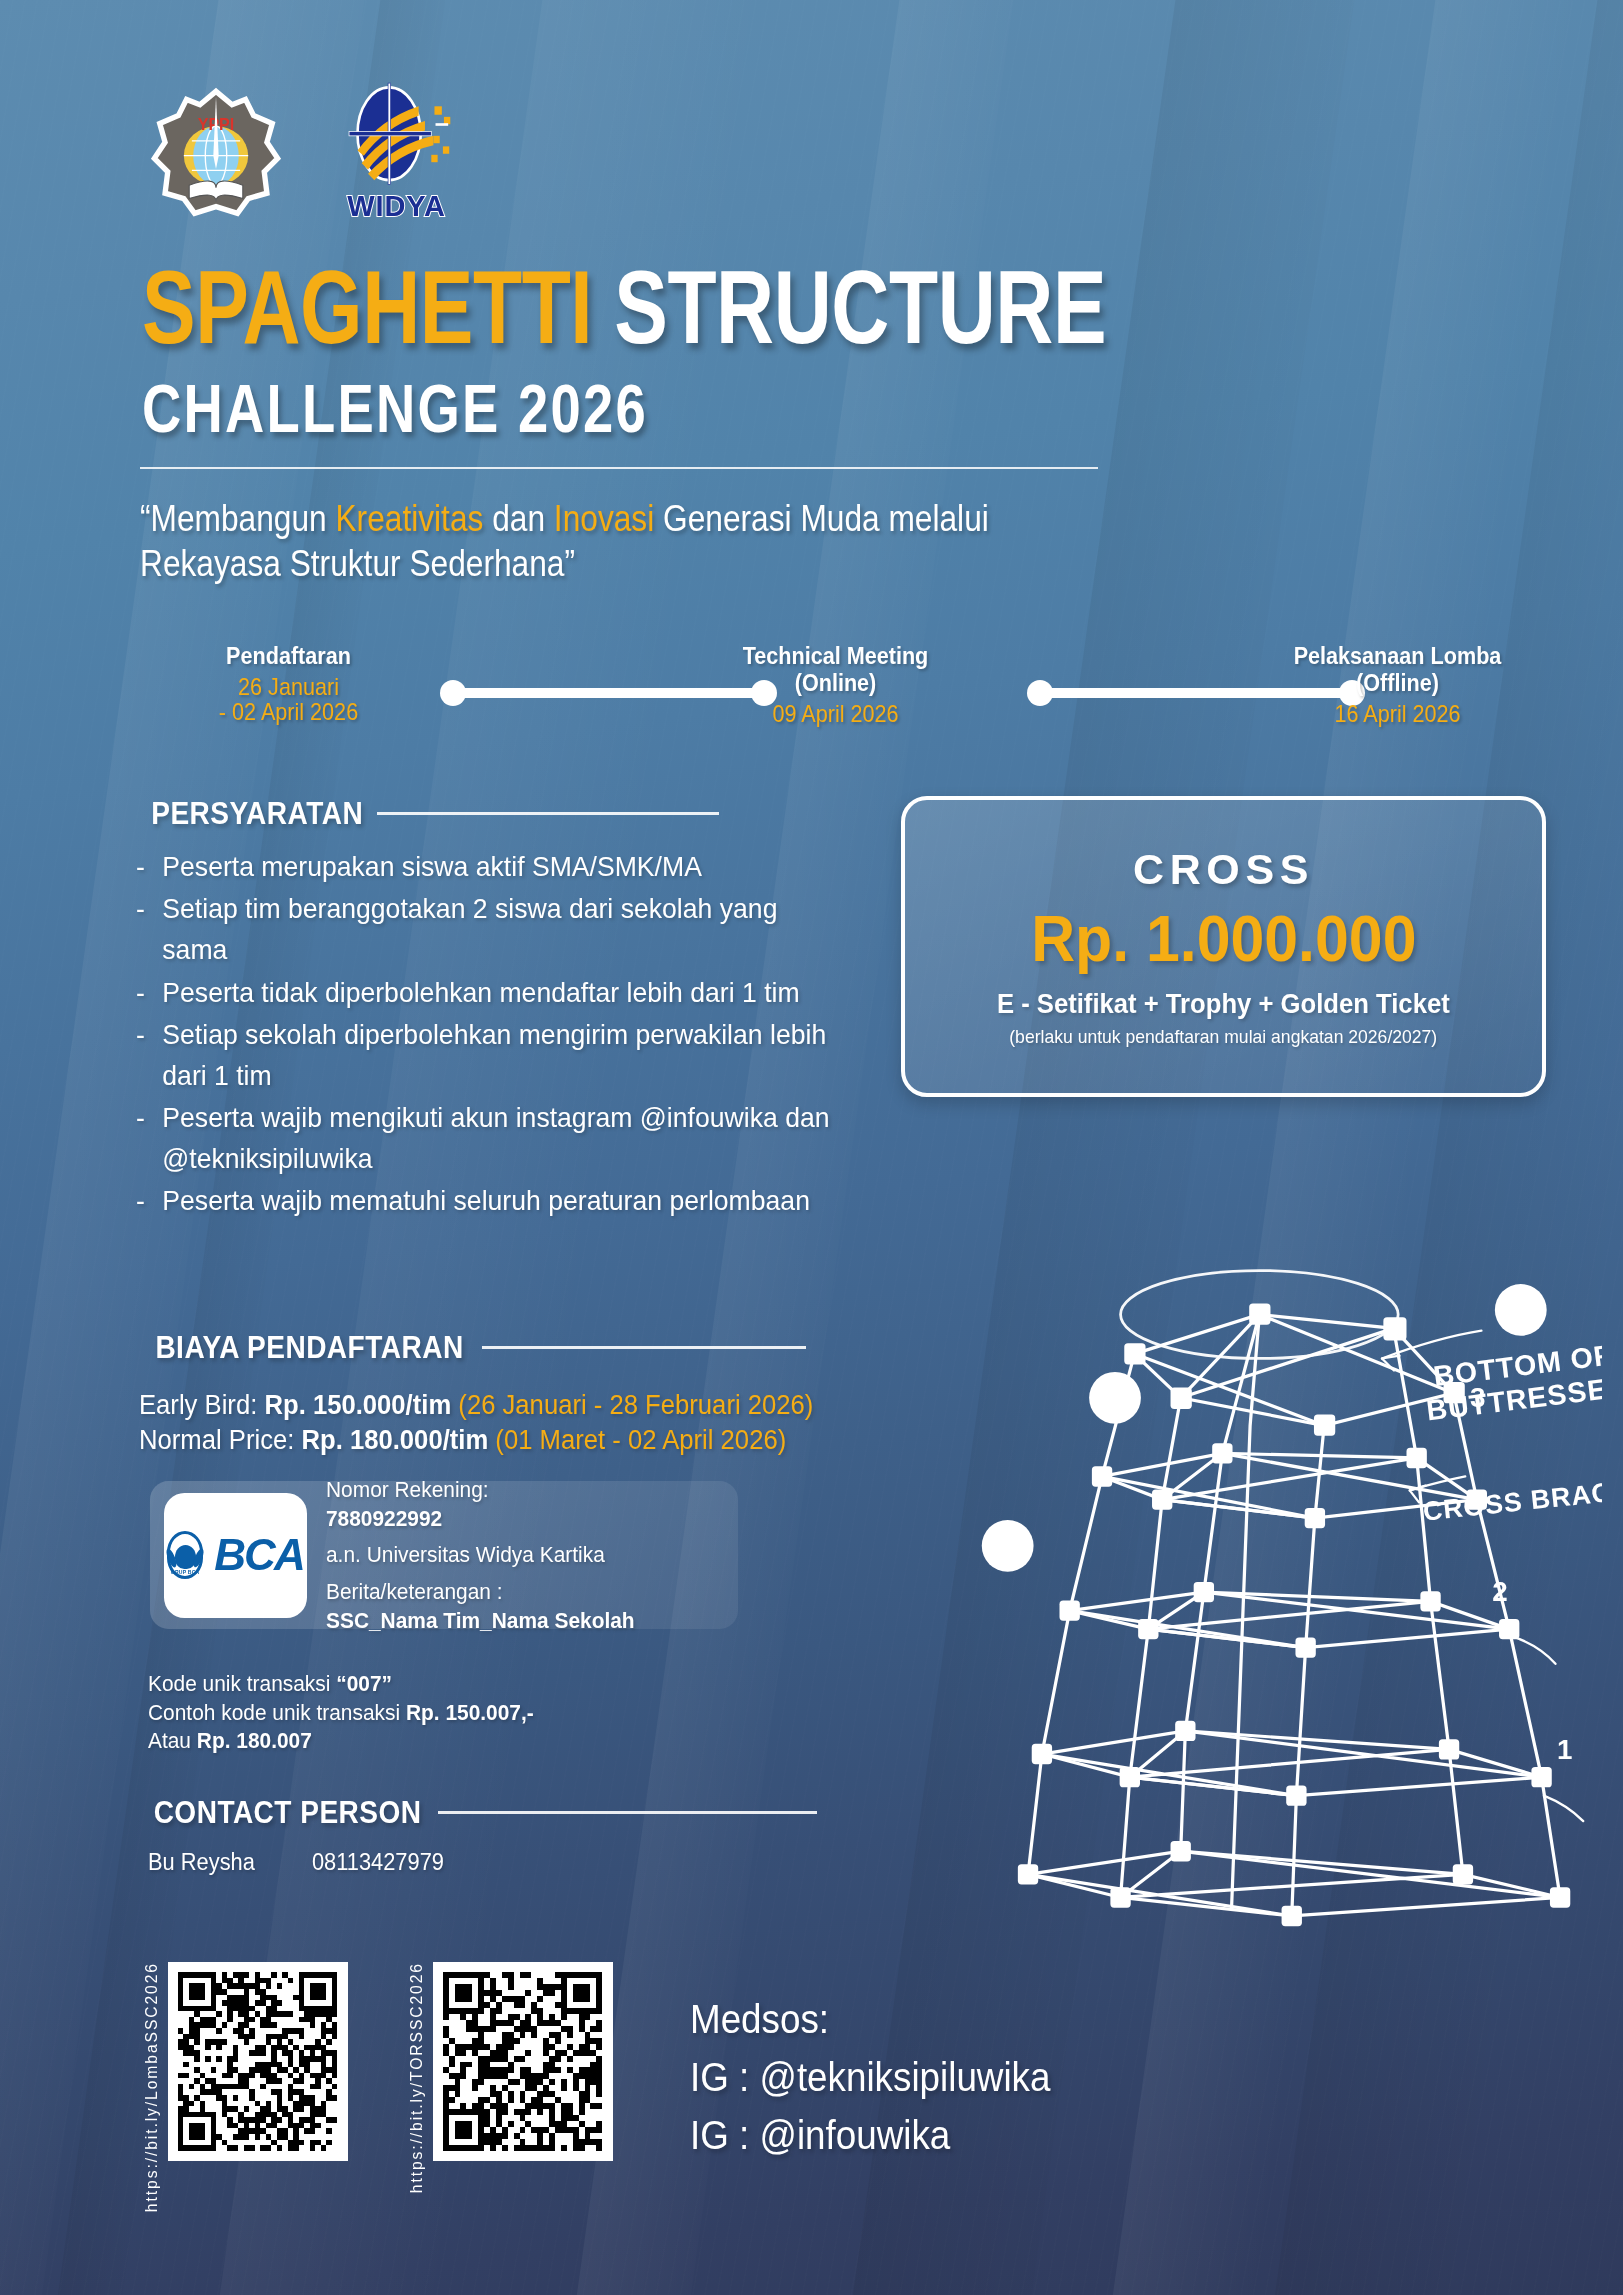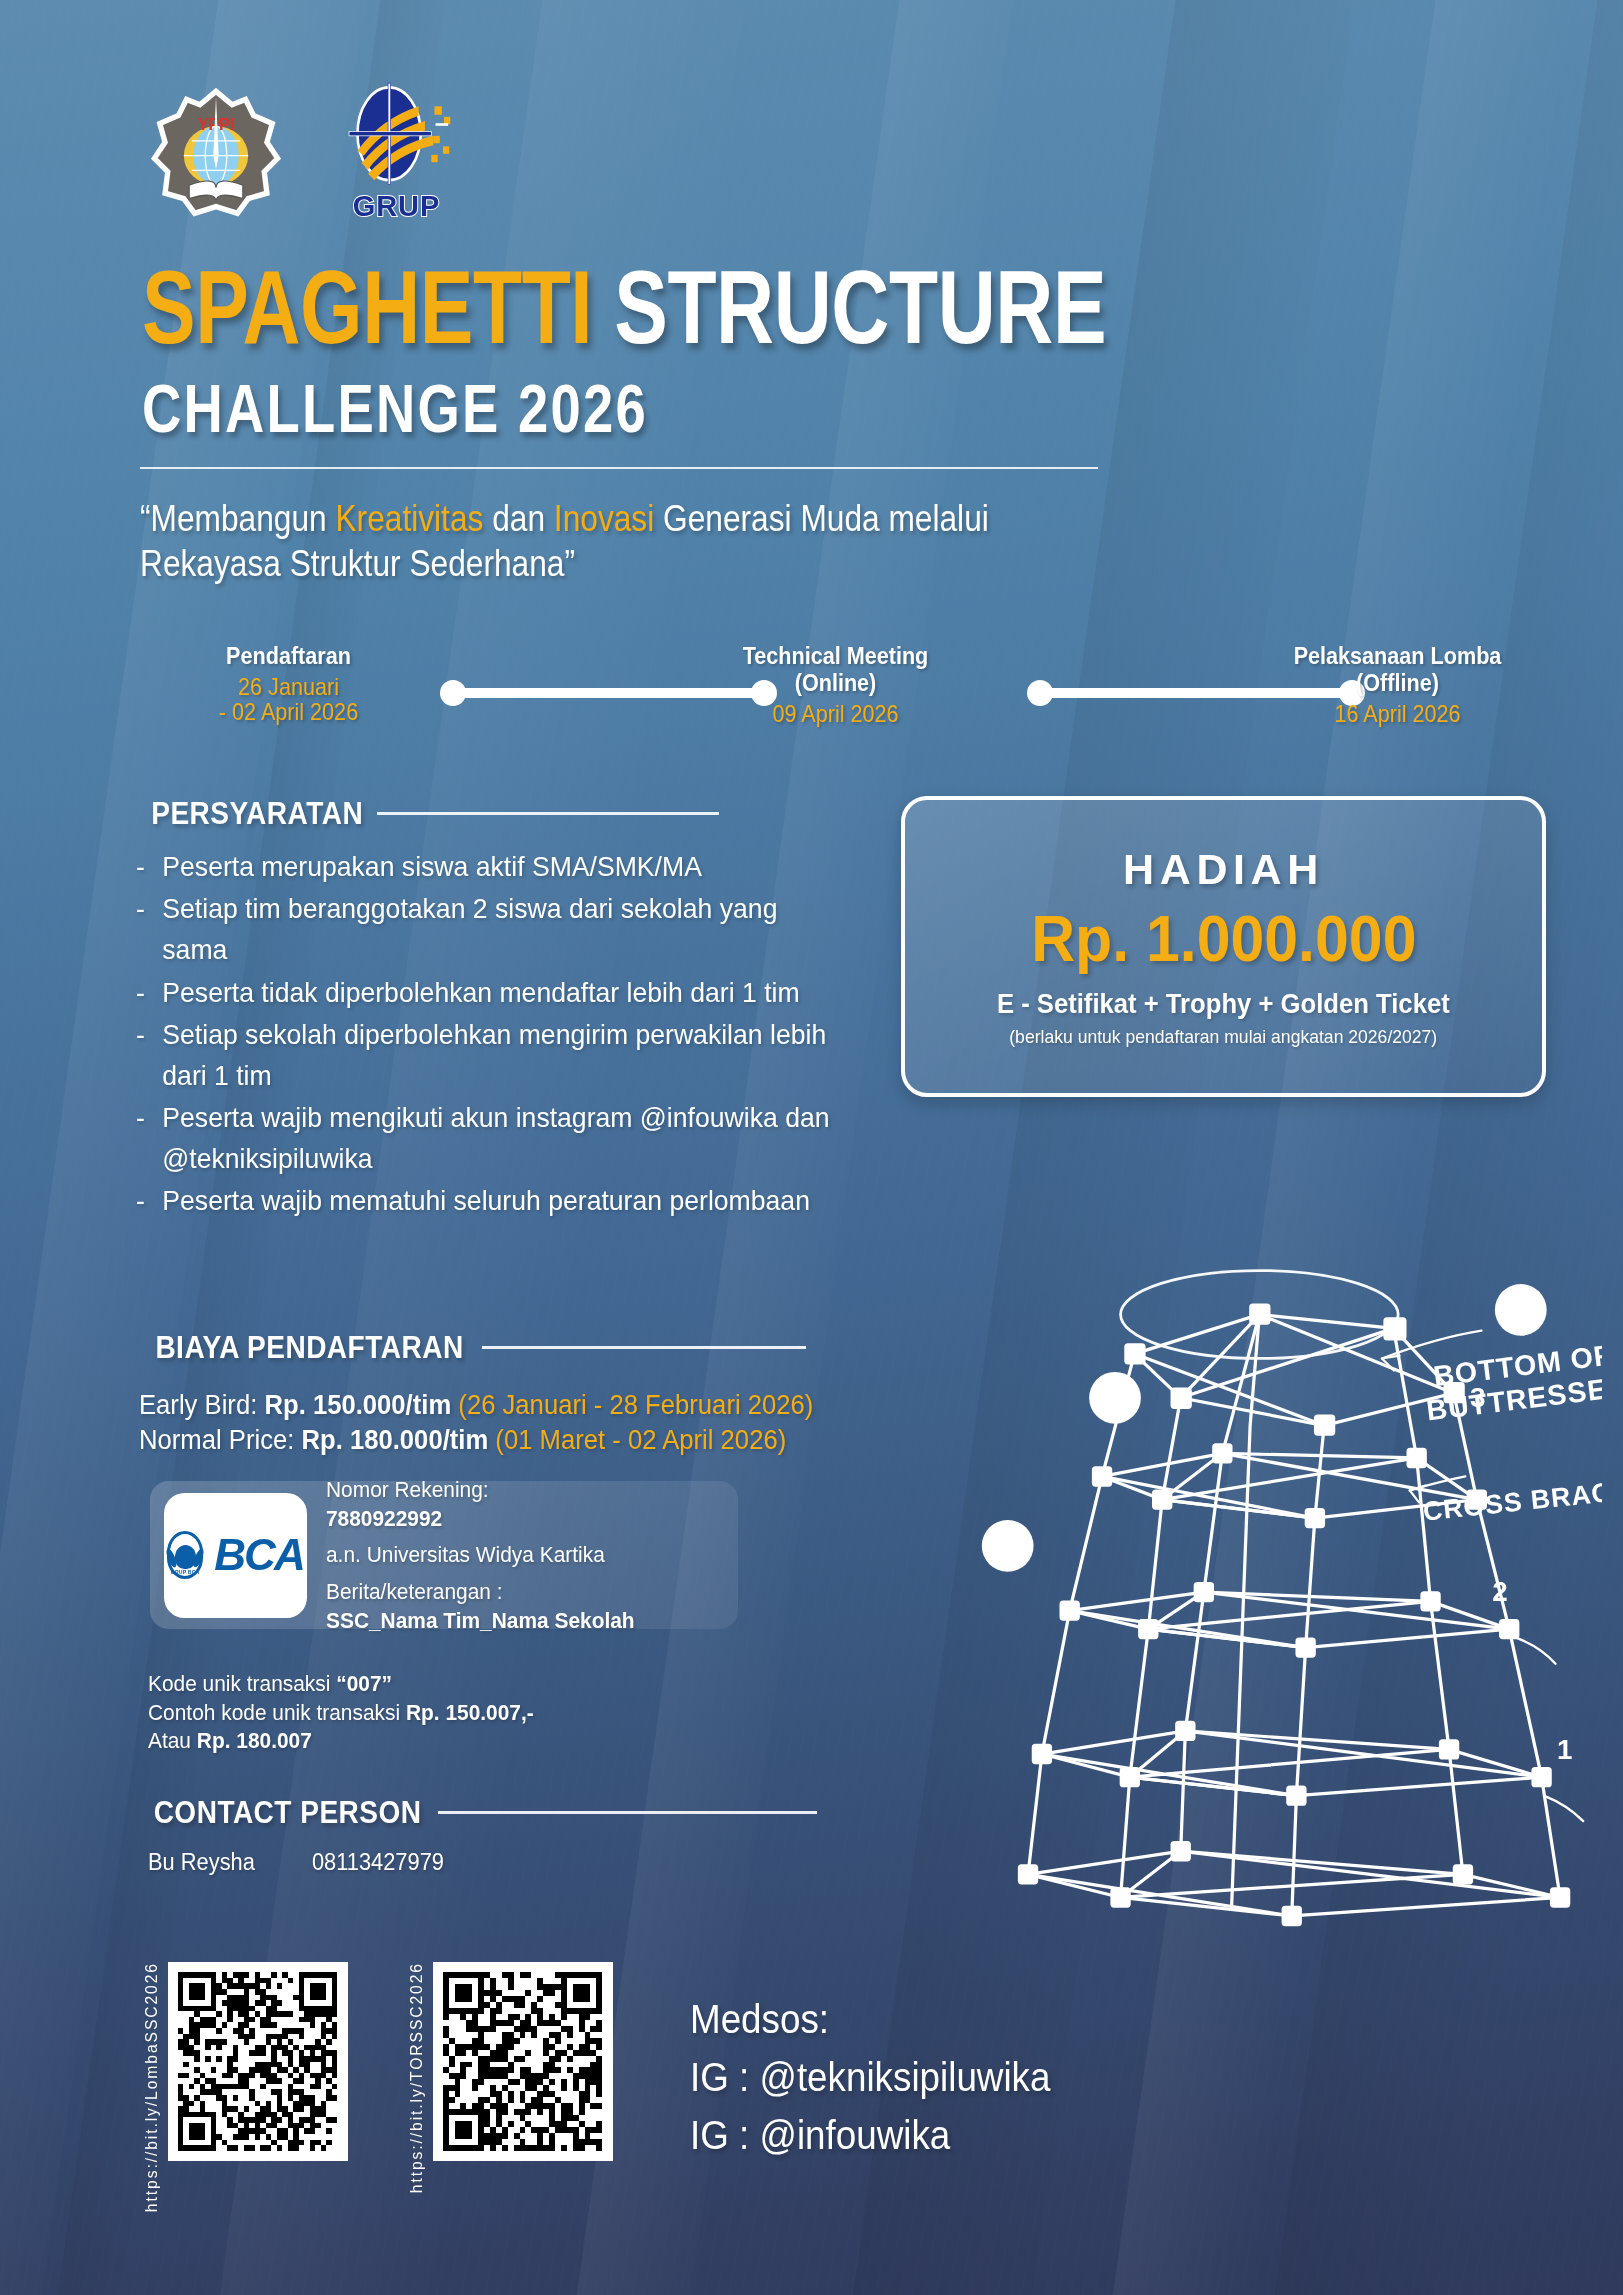--- a/index.html
+++ b/index.html
@@ -227,21 +227,21 @@
           <path d="M28 88 q26 -28 62 -36 l0 9 q-34 8 -56 33 Z" fill="#f5ad14"></path>
           <rect x="47" y="2" width="2.4" height="96" fill="#ffffff" stroke="#1b2f93" stroke-width=".6"></rect>
           <rect x="10" y="48" width="78" height="4" fill="#1b2f93" stroke="#ffffff" stroke-width=".7"></rect>
           <rect x="91" y="24" width="7" height="8" fill="#f5ad14"></rect>
           <rect x="100" y="34" width="6" height="7" fill="#f5ad14"></rect>
           <rect x="90" y="52" width="6" height="7" fill="#f5ad14"></rect>
           <rect x="99" y="62" width="6" height="7" fill="#f5ad14"></rect>
           <rect x="88" y="70" width="6" height="7" fill="#f5ad14"></rect>
           <rect x="92" y="40" width="12" height="2.5" fill="#ffffff"></rect>
         </svg>
-        <div class="uwika-word">GRUP</div>
+        <div class="uwika-word">WIDYA</div>
       </div>
 
     </div>
 
     <div class="title-wrap">
       <div class="title1">
         <span class="t-yellow">SPAGHETTI</span><span class="t-white"> STRUCTURE</span>
       </div>
       <div class="title2">CHALLENGE 2026</div>
     </div>
@@ -302,21 +302,21 @@
         <span class="dash">-</span>
         <span>Peserta wajib mengikuti akun instagram @infouwika dan @tekniksipiluwika</span>
       </div>
       <div class="req-item">
         <span class="dash">-</span>
         <span>Peserta wajib mematuhi seluruh peraturan perlombaan</span>
       </div>
     </div>
 
     <div class="prize">
-      <div class="prize-title">HADIAH</div>
+      <div class="prize-title">CROSS</div>
       <div class="prize-amount">Rp. 1.000.000</div>
       <div class="prize-extra">E - Setifikat + Trophy + Golden Ticket</div>
       <div class="prize-note">(berlaku untuk pendaftaran mulai angkatan 2026/2027)</div>
     </div>
 
     <div class="sec-head fee-head">
       <span class="txt">BIAYA PENDAFTARAN</span>
       <span class="line"></span>
     </div>
     <div class="fee-lines">

